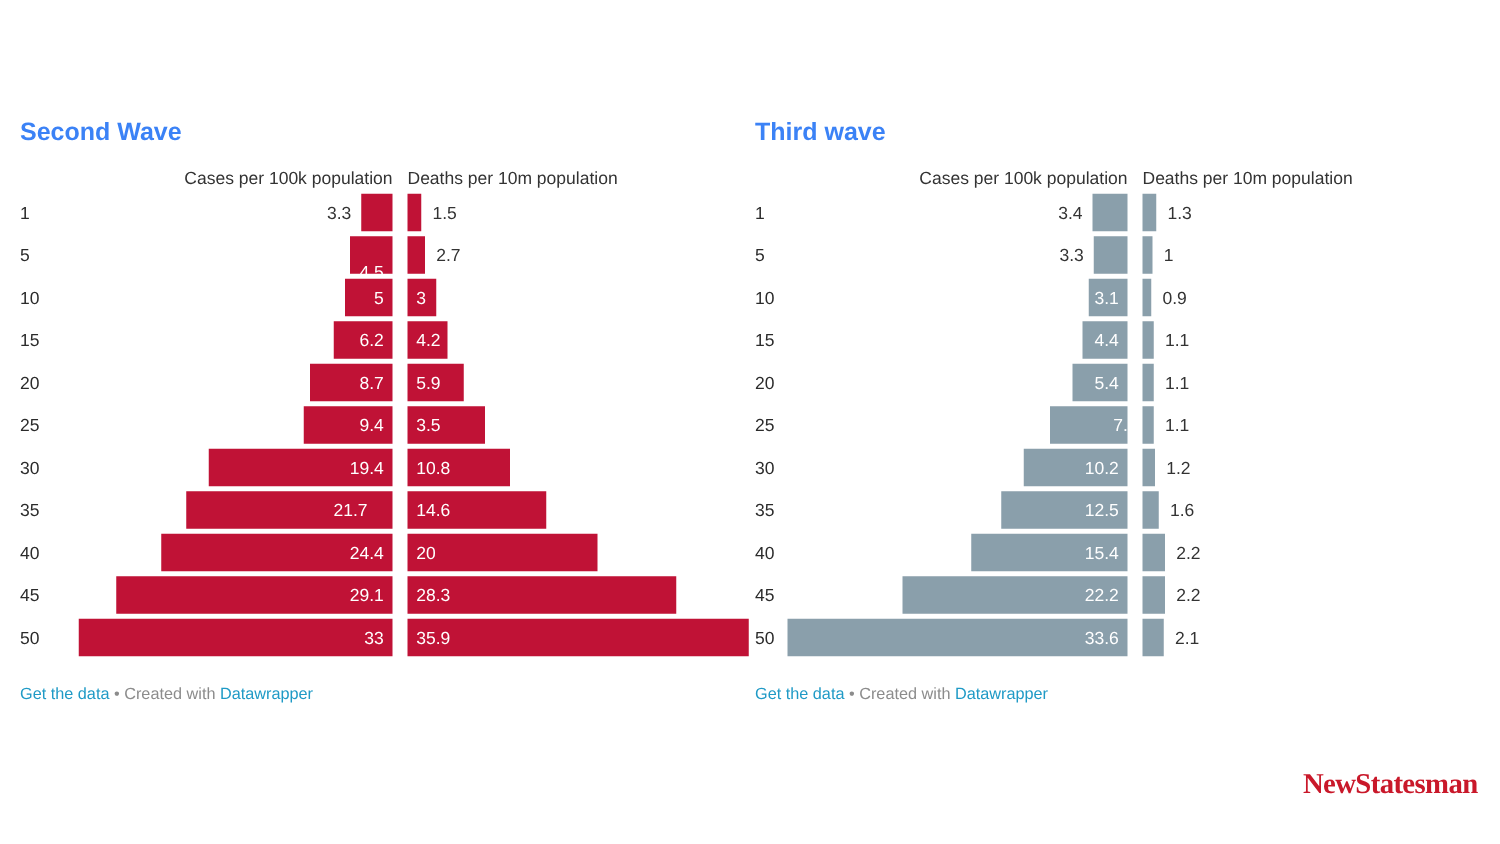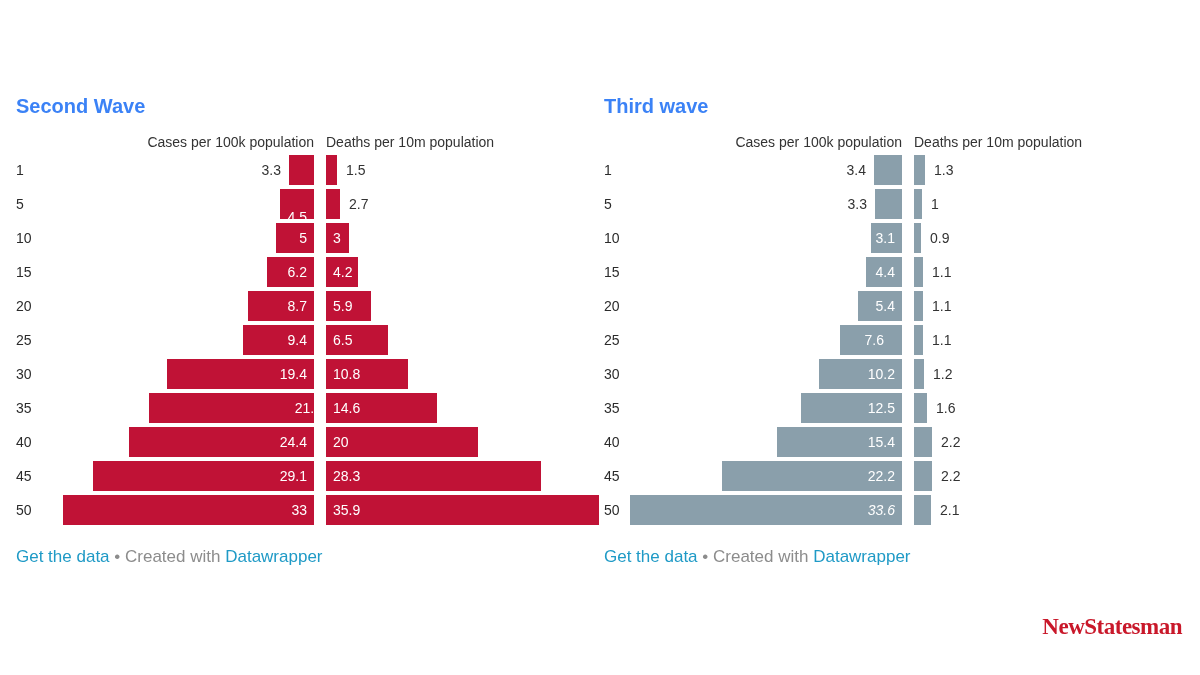--- a/index.html
+++ b/index.html
@@ -12,21 +12,21 @@
   .col-header{position:absolute;top:40px;font-size:14px;color:#333;white-space:nowrap;}
   .hdr-cases{right:290px;text-align:right;}
   .hdr-deaths{left:310px;}
   .rows{position:absolute;left:0;top:61px;width:588px;height:374px;}
   .row{position:absolute;left:0;width:588px;height:30px;}
   .day-label{position:absolute;left:0;top:0;width:44px;font-size:14px;color:#2b2b2b;line-height:30px;}
   .bar{position:absolute;top:0;height:30px;}
   .val{position:absolute;top:0;font-size:14px;line-height:30px;white-space:nowrap;}
   .val-in{color:#ffffff;}
   .val-out{color:#333333;}
-  .panel-footer{position:absolute;left:0;top:453px;font-size:17px;color:#8c8c8c;white-space:nowrap;}
+  .panel-footer{position:absolute;left:0;top:453px;font-size:13px;color:#8c8c8c;white-space:nowrap;}
   .panel-footer a{text-decoration:none;cursor:pointer;}
   .notes{position:absolute;left:16px;top:582px;font-size:14.5px;line-height:16px;width:1150px;}
   .logo{position:absolute;right:18px;top:614px;font-family:"Liberation Serif",serif;
         font-size:23px;font-weight:700;letter-spacing:-0.5px;}
 </style>
 </head>
 <body>
 
 <div class="page">
 
@@ -69,33 +69,33 @@
           <div class="bar" style="background: rgb(192, 18, 54); left: 232px; width: 66px;"></div>
           <div class="val val-in" style="right: 297px;">8.7</div>
           <div class="bar" style="background: rgb(192, 18, 54); left: 310px; width: 45px;"></div>
           <div class="val val-in" style="left: 317px;">5.9</div>
         </div>
         <div class="row" style="top: 170px;">
           <div class="day-label">25</div>
           <div class="bar" style="background: rgb(192, 18, 54); left: 227px; width: 71px;"></div>
           <div class="val val-in" style="right: 297px;">9.4</div>
           <div class="bar" style="background: rgb(192, 18, 54); left: 310px; width: 62px;"></div>
-          <div class="val val-in" style="left: 317px;">6.5</div>
+          <div class="val val-in" style="left: 317px;">3.5</div>
         </div>
         <div class="row" style="top: 204px;">
           <div class="day-label">30</div>
           <div class="bar" style="background: rgb(192, 18, 54); left: 151px; width: 147px;"></div>
           <div class="val val-in" style="right: 297px;">19.4</div>
           <div class="bar" style="background: rgb(192, 18, 54); left: 310px; width: 82px;"></div>
           <div class="val val-in" style="left: 317px;">10.8</div>
         </div>
         <div class="row" style="top: 238px;">
           <div class="day-label">35</div>
           <div class="bar" style="background: rgb(192, 18, 54); left: 133px; width: 165px;"></div>
-          <div class="val val-in" style="right: 282px;">21.7</div>
+          <div class="val val-in" style="right: 310px;">21.7</div>
           <div class="bar" style="background: rgb(192, 18, 54); left: 310px; width: 111px;"></div>
           <div class="val val-in" style="left: 317px;">14.6</div>
         </div>
         <div class="row" style="top: 272px;">
           <div class="day-label">40</div>
           <div class="bar" style="background: rgb(192, 18, 54); left: 113px; width: 185px;"></div>
           <div class="val val-in" style="right: 297px;">24.4</div>
           <div class="bar" style="background: rgb(192, 18, 54); left: 310px; width: 152px;"></div>
           <div class="val val-in" style="left: 317px;">20</div>
         </div>
@@ -158,21 +158,21 @@
         <div class="row" style="top: 136px;">
           <div class="day-label">20</div>
           <div class="bar" style="background: rgb(138, 159, 171); left: 254px; width: 44px;"></div>
           <div class="val val-in" style="right: 297px;">5.4</div>
           <div class="bar" style="background: rgb(138, 159, 171); left: 310px; width: 9px;"></div>
           <div class="val val-out" style="left: 328px;">1.1</div>
         </div>
         <div class="row" style="top: 170px;">
           <div class="day-label">25</div>
           <div class="bar" style="background: rgb(138, 159, 171); left: 236px; width: 62px;"></div>
-          <div class="val val-in" style="right: 308px; margin-left: 44px;">7.6</div>
+          <div class="val val-in" style="right: 282px; margin-left: 44px;">7.6</div>
           <div class="bar" style="background: rgb(138, 159, 171); left: 310px; width: 9px;"></div>
           <div class="val val-out" style="left: 328px;">1.1</div>
         </div>
         <div class="row" style="top: 204px;">
           <div class="day-label">30</div>
           <div class="bar" style="background: rgb(138, 159, 171); left: 215px; width: 83px;"></div>
           <div class="val val-in" style="right: 297px; margin-left: 32px;">10.2</div>
           <div class="bar" style="background: rgb(138, 159, 171); left: 310px; width: 10px;"></div>
           <div class="val val-out" style="left: 329px;">1.2</div>
         </div>
@@ -193,21 +193,21 @@
         <div class="row" style="top: 306px;">
           <div class="day-label">45</div>
           <div class="bar" style="background: rgb(138, 159, 171); left: 118px; width: 180px;"></div>
           <div class="val val-in" style="right: 297px;">22.2</div>
           <div class="bar" style="background: rgb(138, 159, 171); left: 310px; width: 18px;"></div>
           <div class="val val-out" style="left: 337px;">2.2</div>
         </div>
         <div class="row" style="top: 340px;">
           <div class="day-label">50</div>
           <div class="bar" style="background: rgb(138, 159, 171); left: 26px; width: 272px;"></div>
-          <div class="val val-in" style="right: 297px; font-style: italic;">33.6</div>
+          <div class="val val-in" style="right: 297px;">33.6</div>
           <div class="bar" style="background: rgb(138, 159, 171); left: 310px; width: 17px;"></div>
           <div class="val val-out" style="left: 336px;">2.1</div>
         </div>
       </div>
     <div class="panel-footer">
       <a style="color: rgb(31, 154, 198);">Get the data</a>
       <span>•</span>
       <span>Created with</span>
       <a style="color: rgb(31, 154, 198);">Datawrapper</a>
     </div>

